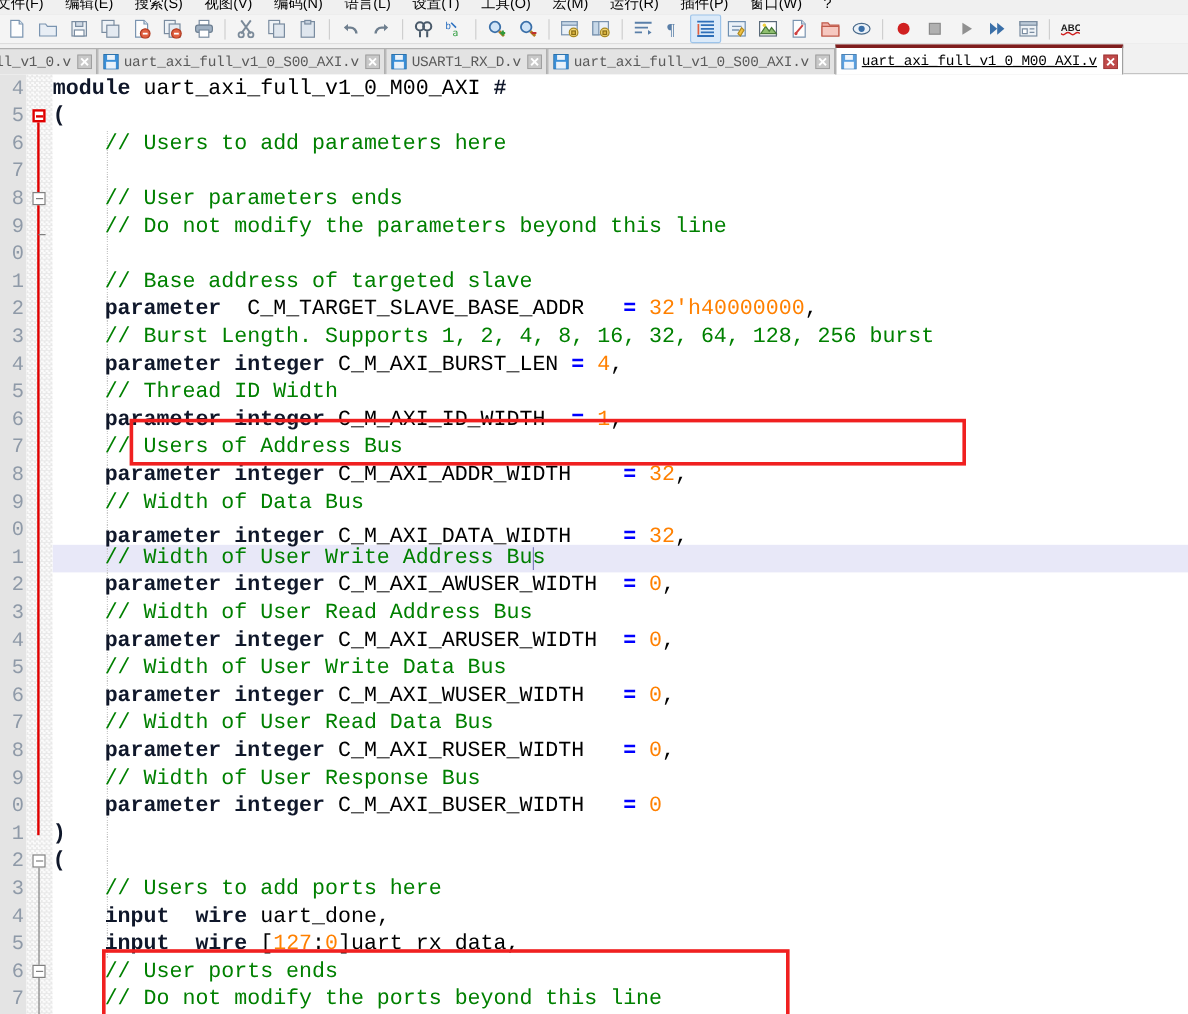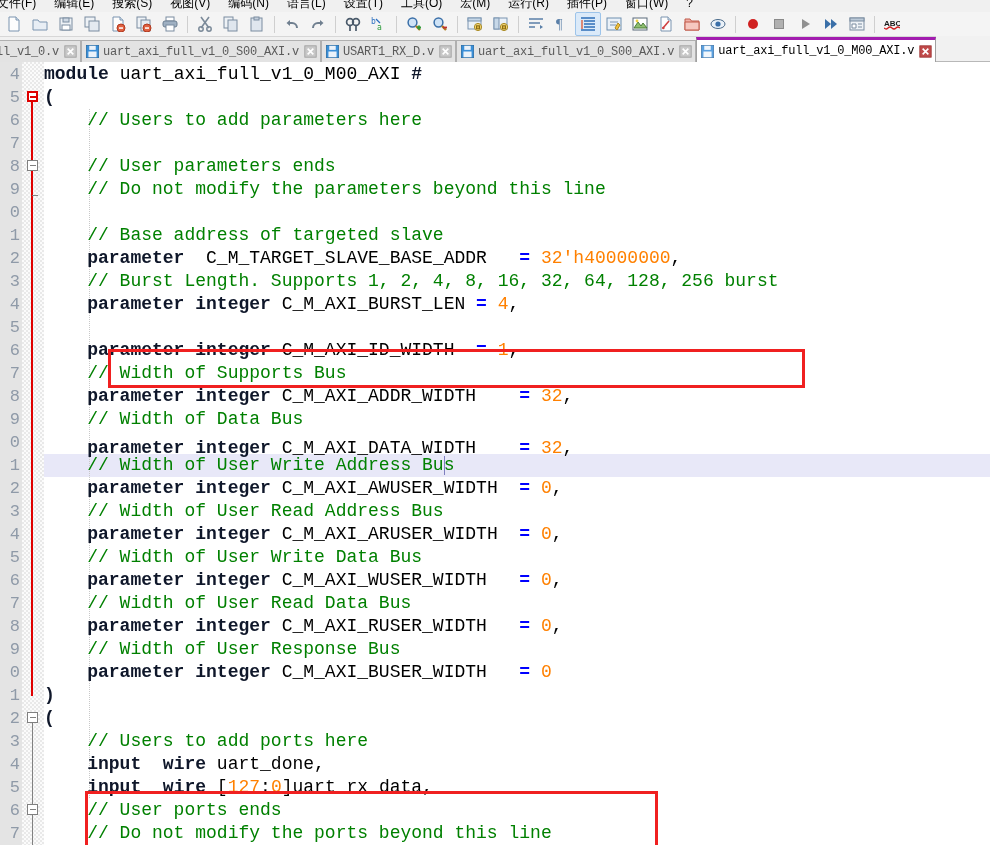--- a/index.html
+++ b/index.html
@@ -60,24 +60,25 @@
     padding:0 3px 0 4px;
     font-family:"Liberation Mono", monospace;
     font-size:12px;color:#5a5a5a;
     box-sizing:border-box;
     white-space:nowrap;
     position:relative;
   }
   .tab.active{
     background:#ffffff;color:#000;
     height:25px;margin-top:0;
-    border-top:3px solid #a21caf;
+    border-top:3px solid #7f1d1d;
     border-left:1px solid #a0a0a0;border-right:1px solid #a0a0a0;
     z-index:3;
     font-weight:normal;
+    text-decoration:underline;
   }
   .tab .tabtext{padding:0 3px;letter-spacing:-0.2px;}
   .tab-save-ic{width:13px;height:13px;flex:0 0 auto;margin-right:1px;}
   .tab-close{
     width:13px;height:13px;flex:0 0 auto;margin-left:2px;
     display:flex;align-items:center;justify-content:center;
   }
   .tab.first{ margin-left:-75px; }
   .tabfill{flex:1 1 auto;height:25px;background:#f1f1f1;border-bottom:1px solid #b8b8b8;}
 
@@ -590,22 +591,23 @@
         <div class="cl" style="top: 24px;"><span class="kw">(</span></div>
         <div class="cl" style="top: 47px;"><span class="cm">    // Users to add parameters here</span></div>
         <div class="cl" style="top: 70px;"></div>
         <div class="cl" style="top: 93px;"><span class="cm">    // User parameters ends</span></div>
         <div class="cl" style="top: 116px;"><span class="cm">    // Do not modify the parameters beyond this line</span></div>
         <div class="cl" style="top: 139px;"></div>
         <div class="cl" style="top: 162px;"><span class="cm">    // Base address of targeted slave</span></div>
         <div class="cl" style="top: 185px;"><span class="kw">    parameter</span><span class="id">  C_M_TARGET_SLAVE_BASE_ADDR   </span><span class="op">=</span><span class="id"> </span><span class="num">32'h40000000</span><span class="id">,</span></div>
         <div class="cl" style="top: 208px;"><span class="cm">    // Burst Length. Supports 1, 2, 4, 8, 16, 32, 64, 128, 256 burst</span></div>
         <div class="cl" style="top: 231px;"><span class="kw">    parameter integer</span><span class="id"> C_M_AXI_BURST_LEN </span><span class="op">=</span><span class="id"> </span><span class="num">4</span><span class="id">,</span></div>
+        <div class="cl" style="top: 254px;"><span class="cm">    // Thread ID Width</span></div>
         <div class="cl" style="top: 277px;"><span class="kw">    parameter integer</span><span class="id"> C_M_AXI_ID_WIDTH  </span><span class="op">=</span><span class="id"> </span><span class="num">1</span><span class="id">,</span></div>
-        <div class="cl" style="top: 300px;"><span class="cm">    // Width of Supports Bus</span></div>
+        <div class="cl" style="top: 300px;"><span class="cm">    // Users of Address Bus</span></div>
         <div class="cl" style="top: 323px;"><span class="kw">    parameter integer</span><span class="id"> C_M_AXI_ADDR_WIDTH    </span><span class="op">=</span><span class="id"> </span><span class="num">32</span><span class="id">,</span></div>
         <div class="cl" style="top: 346px;"><span class="cm">    // Width of Data Bus</span></div>
         <div class="cl" style="top: 375px;"><span class="kw">    parameter integer</span><span class="id"> C_M_AXI_DATA_WIDTH    </span><span class="op">=</span><span class="id"> </span><span class="num">32</span><span class="id">,</span></div>
         <div class="cl" style="top: 392px; text-align: right;"><span class="cm">    // Width of User Write Address Bus</span></div>
         <div class="cl" style="top: 415px;"><span class="kw">    parameter integer</span><span class="id"> C_M_AXI_AWUSER_WIDTH  </span><span class="op">=</span><span class="id"> </span><span class="num">0</span><span class="id">,</span></div>
         <div class="cl" style="top: 438px;"><span class="cm">    // Width of User Read Address Bus</span></div>
         <div class="cl" style="top: 461px;"><span class="kw">    parameter integer</span><span class="id"> C_M_AXI_ARUSER_WIDTH  </span><span class="op">=</span><span class="id"> </span><span class="num">0</span><span class="id">,</span></div>
         <div class="cl" style="top: 484px;"><span class="cm">    // Width of User Write Data Bus</span></div>
         <div class="cl" style="top: 507px;"><span class="kw">    parameter integer</span><span class="id"> C_M_AXI_WUSER_WIDTH   </span><span class="op">=</span><span class="id"> </span><span class="num">0</span><span class="id">,</span></div>
         <div class="cl" style="top: 530px;"><span class="cm">    // Width of User Read Data Bus</span></div>

